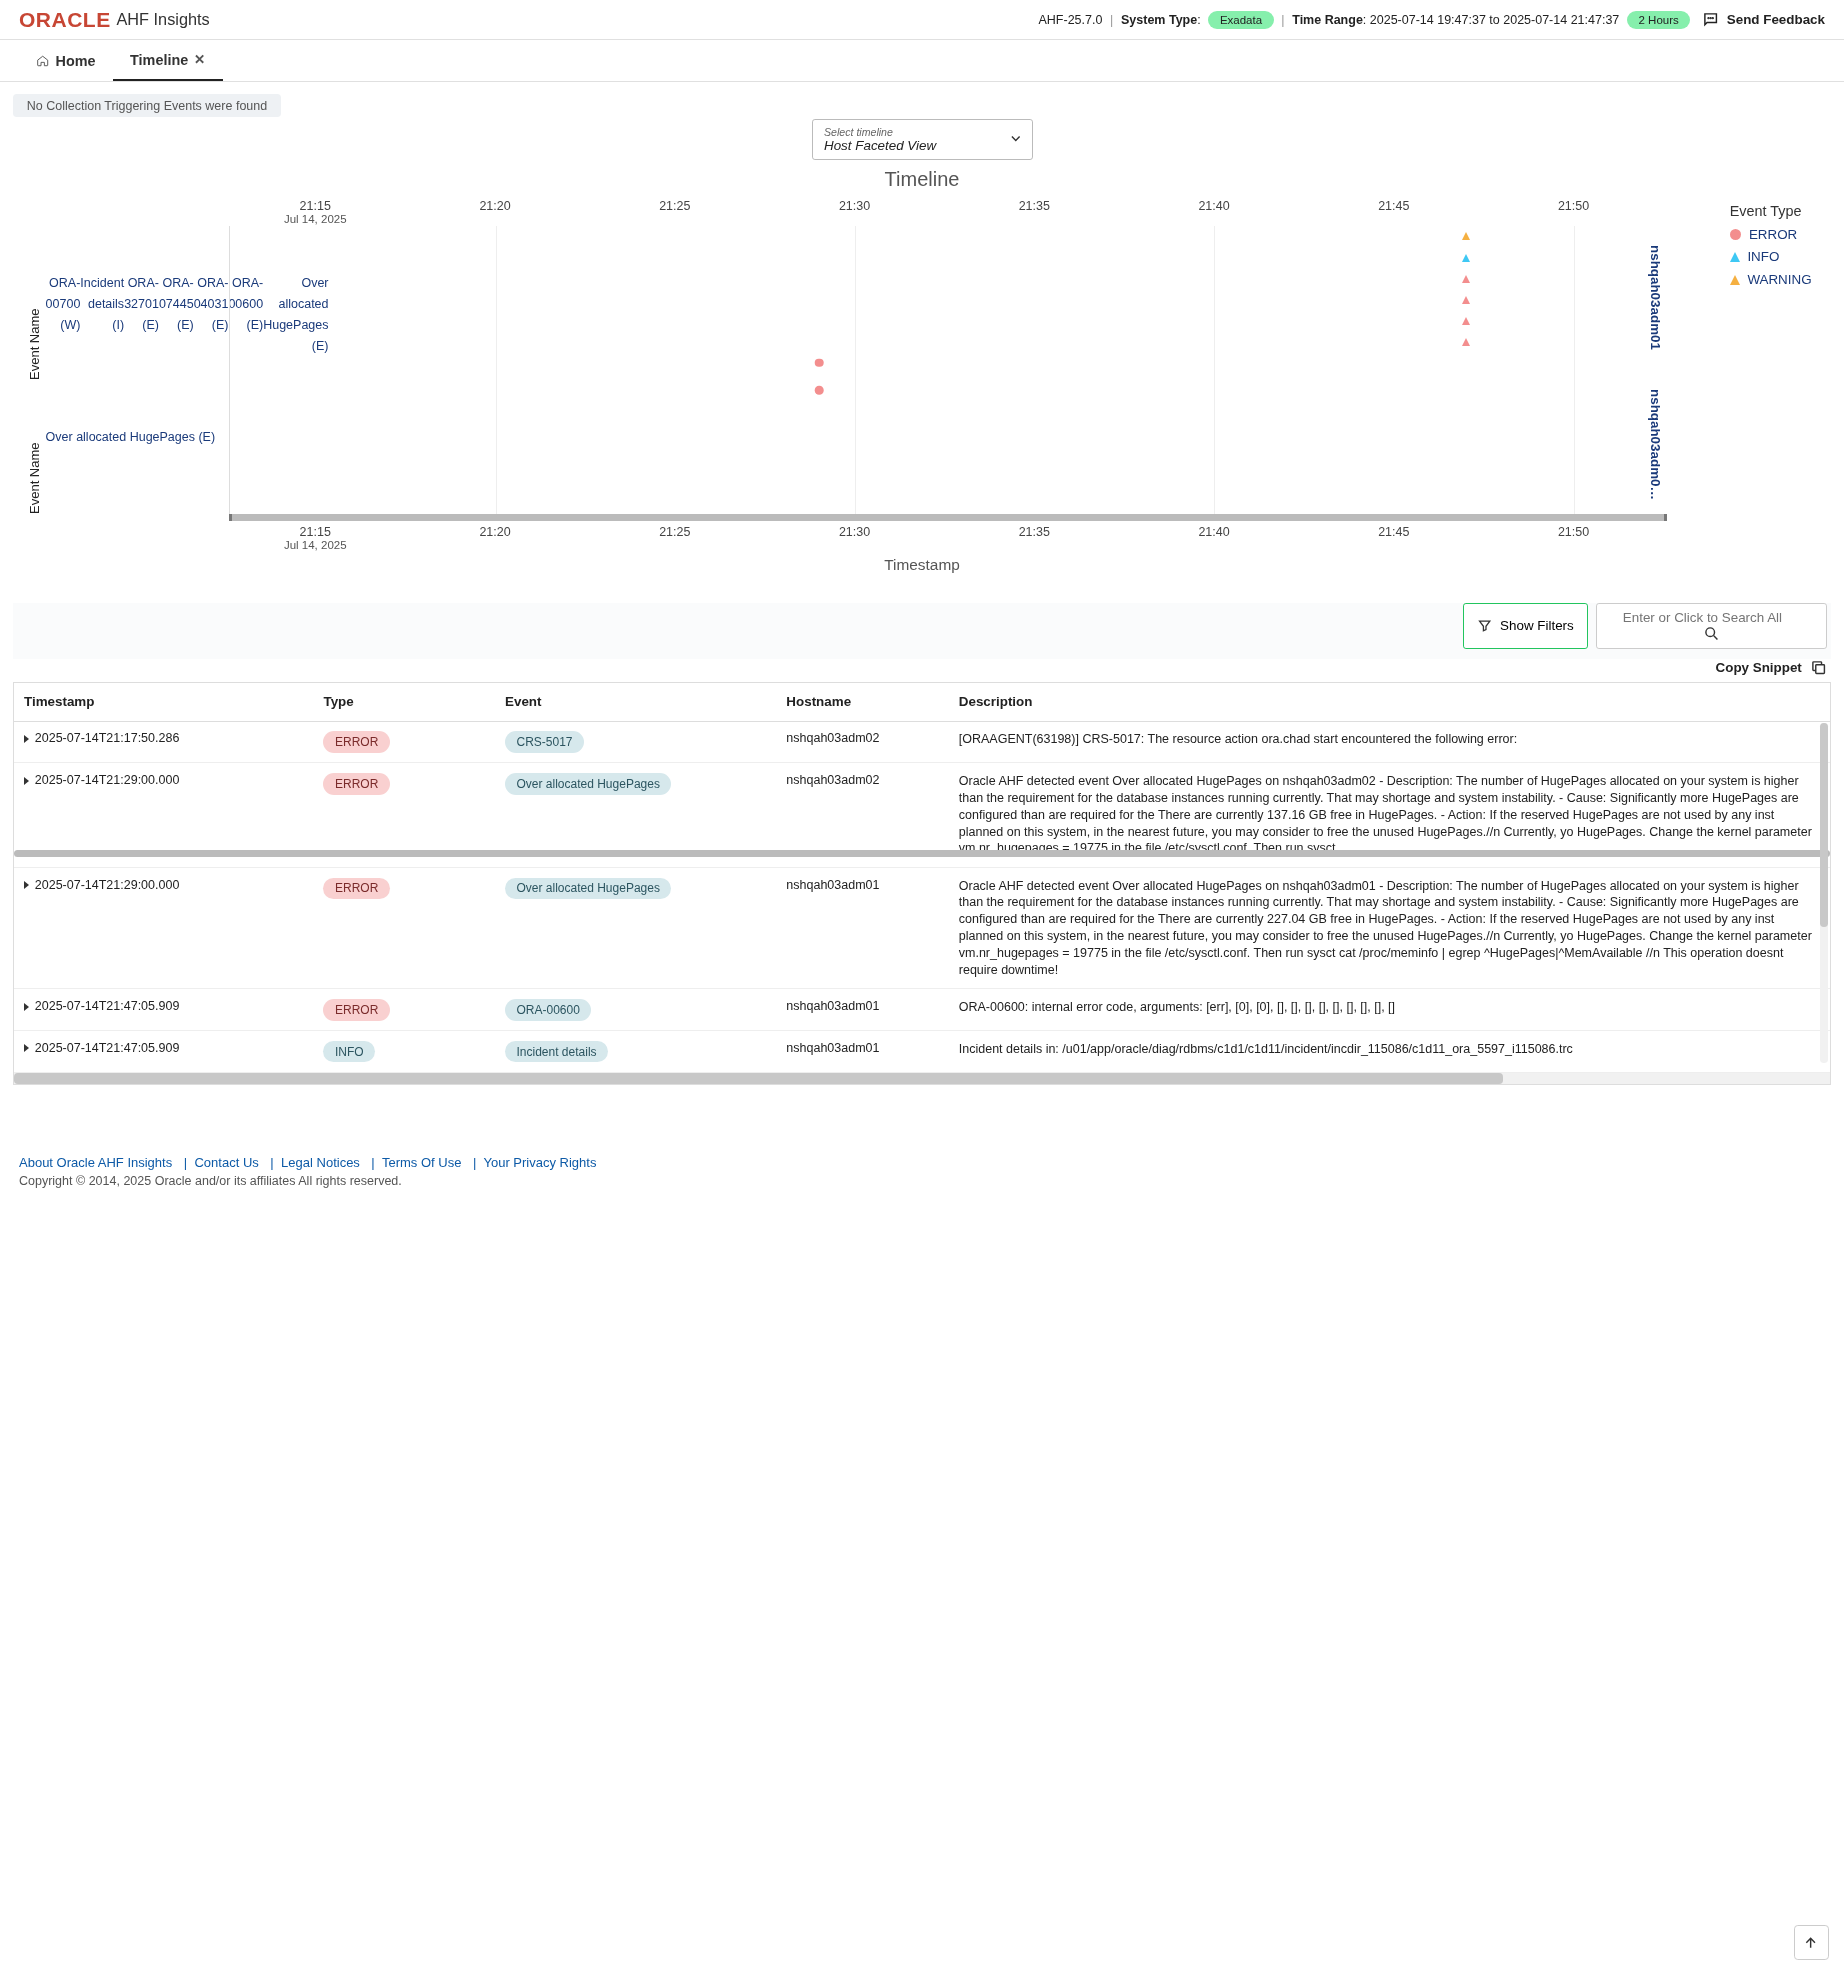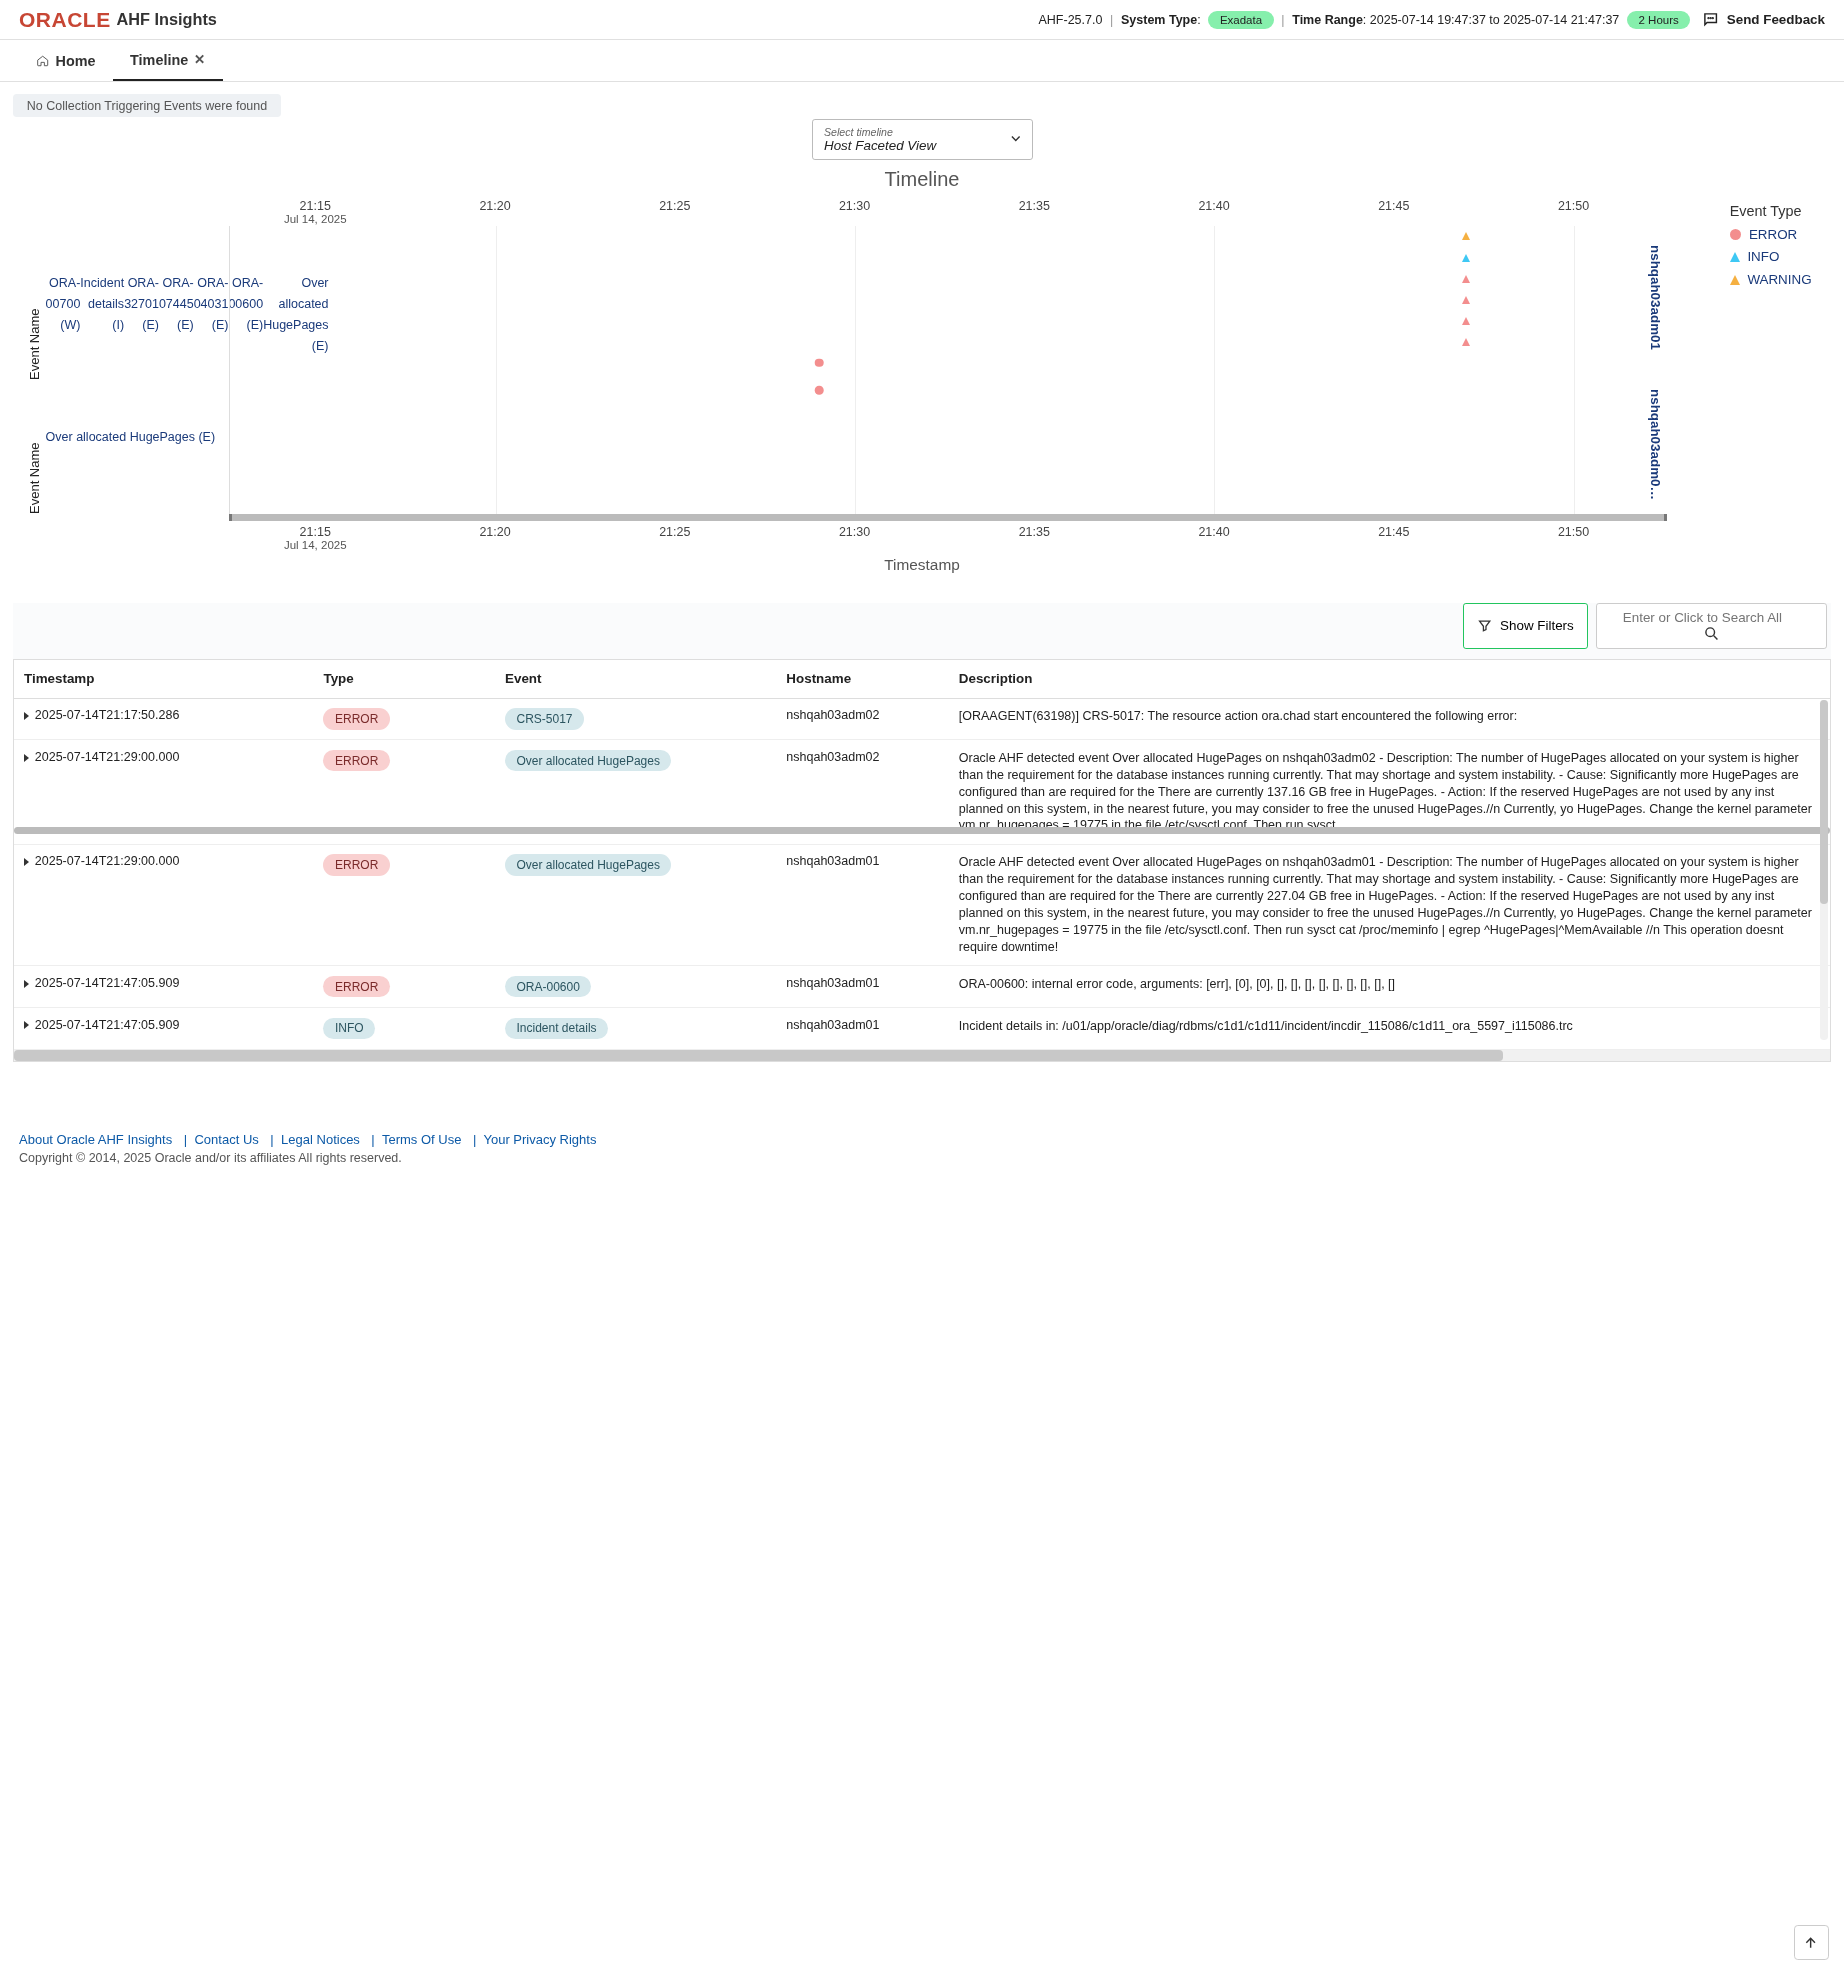--- a/index.html
+++ b/index.html
@@ -2,21 +2,21 @@
 <html><head>
 <meta charset="utf-8">
 <style>
   * { box-sizing: border-box; margin: 0; padding: 0; font-family: Arial, Helvetica, sans-serif; }
   body { background: #fff; color: #222; font-size: 12.5px; }
 
   
   .topbar { display:flex; align-items:center; padding: 7.7px 19px; border-bottom:1px solid #e0e0e0; gap:11.5px; }
   .logo { display:flex; align-items:center; gap:5.8px; }
   .logo-ora { color:#c74634; font-weight:700; font-size:21px; letter-spacing:0.5px; font-family: Arial, sans-serif; }
-  .logo-rest { color:#333; font-weight:700; font-size:16.3px; }
+  .logo-rest { color:#333; font-weight:400; font-size:16.3px; }
   .top-spacer { flex:1; }
   .top-meta { display:flex; align-items:center; gap:7.7px; font-size:12.5px; }
   .top-meta .sep { color:#999; }
   .pill { background:#86efac; padding:2.9px 11.5px; border-radius:11.5px; font-size:11.5px;}
   .meta-label { font-weight:700;}
   .feedback { display:flex; align-items:center; gap:7.7px; font-weight:600; font-size:13.4px;}
   .feedback svg { width:17.3px; height:17.3px; }
 
   
   .tabbar { display:flex; gap:0; padding:0 19px; border-bottom:1px solid #e0e0e0; }
@@ -285,20 +285,27 @@
     </button>
     <div class="searchbox">
       <input placeholder="Enter or Click to Search All" style="">
       <svg width="17.3" height="17.3" viewBox="0 0 24 24" fill="none" stroke="#333" stroke-width="2">
           <circle cx="10" cy="10" r="6"></circle>
           <path d="M20 20l-5-5"></path>
         </svg>
     </div>
   </div>
 
+  <div class="copy-row">
+    <span>Copy Snippet</span>
+    <svg width="17.3" height="17.3" viewBox="0 0 24 24" fill="none" stroke="#333" stroke-width="2">
+        <rect x="8" y="8" width="12" height="12" rx="1"></rect>
+        <path d="M16 8V5a1 1 0 0 0-1-1H5a1 1 0 0 0-1 1v10a1 1 0 0 0 1 1h3"></path>
+      </svg>
+  </div>
 
   <div class="table-wrap">
     <table>
       <colgroup>
           <col class="c-ts">
           <col class="c-type">
           <col class="c-evt">
           <col class="c-host">
           <col class="c-desc">
         </colgroup>

